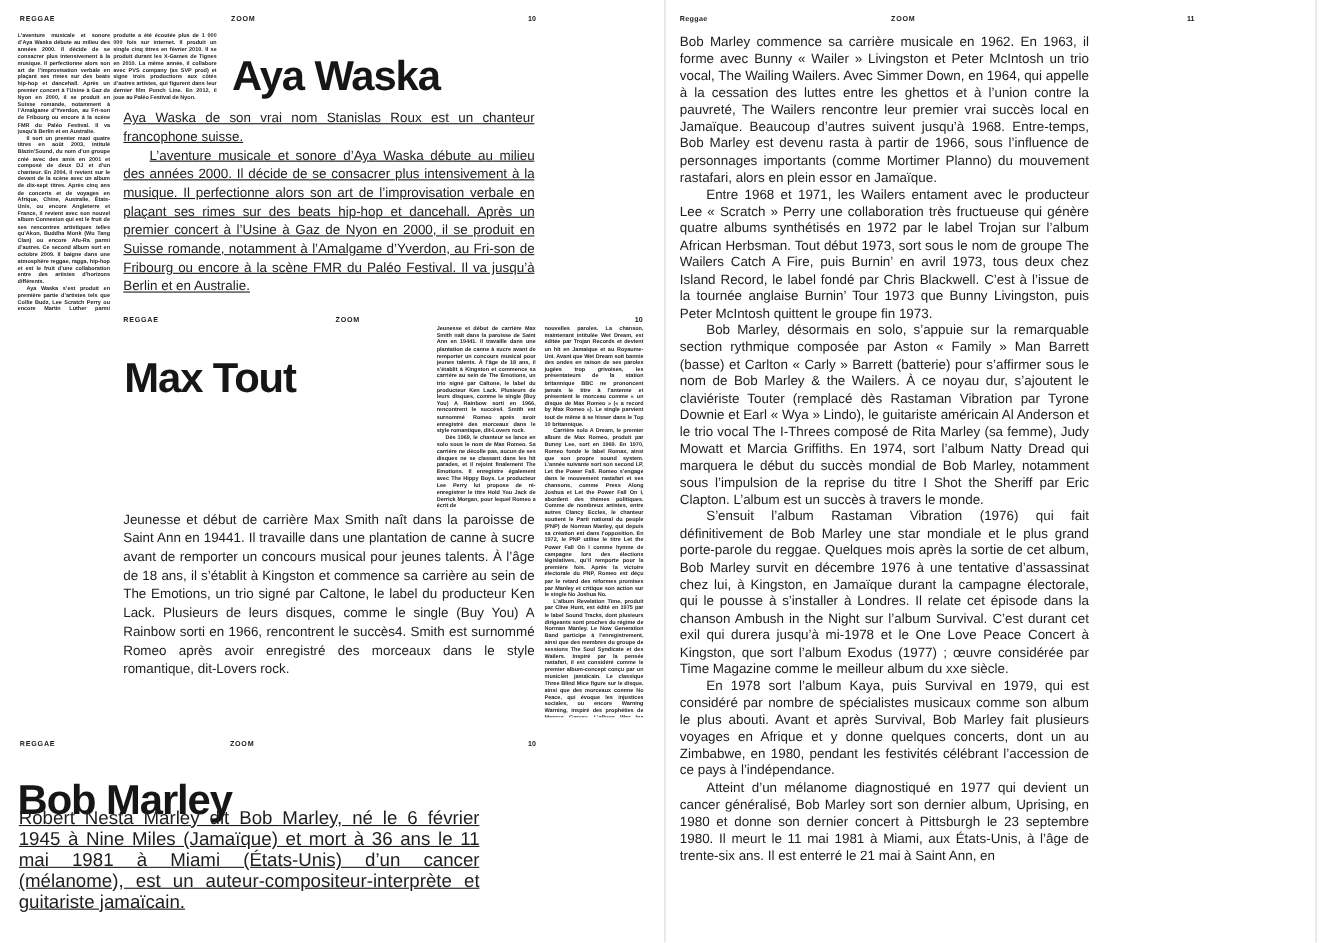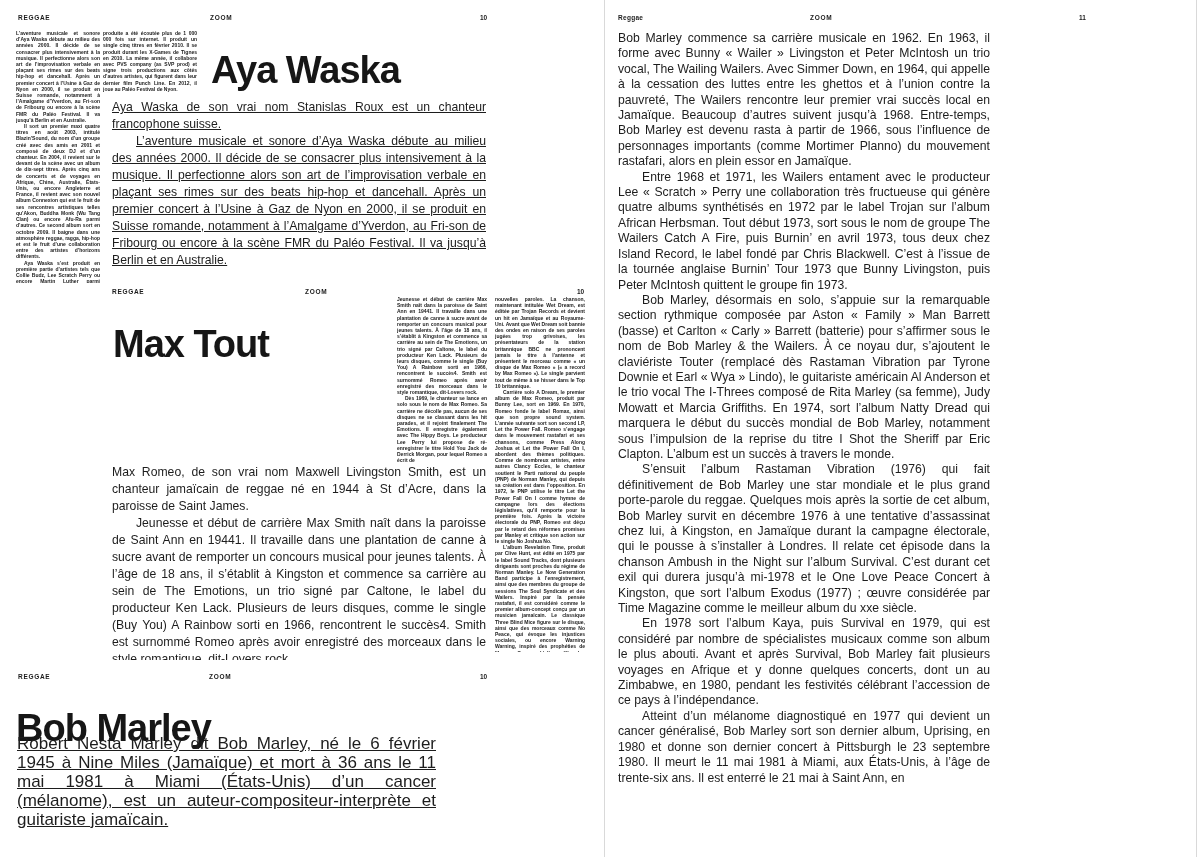--- a/index.html
+++ b/index.html
@@ -74,21 +74,20 @@
           <p>Jeunesse et début de carrière Max Smith naît dans la paroisse de Saint Ann en 19441. Il travaille dans une plantation de canne à sucre avant de remporter un concours musical pour jeunes talents. À l’âge de 18 ans, il s’établit à Kingston et commence sa carrière au sein de The Emotions, un trio signé par Caltone, le label du producteur Ken Lack. Plusieurs de leurs disques, comme le single (Buy You) A Rainbow sorti en 1966, rencontrent le succès4. Smith est surnommé Romeo après avoir enregistré des morceaux dans le style romantique, dit-Lovers rock.</p>
           <p>Dès 1969, le chanteur se lance en solo sous le nom de Max Romeo. Sa carrière ne décolle pas, aucun de ses disques ne se classant dans les hit parades, et il rejoint finalement The Emotions. Il enregistre également avec The Hippy Boys. Le producteur Lee Perry lui propose de ré-enregistrer le titre Hold You Jack de Derrick Morgan, pour lequel Romeo a écrit de</p>
         </div>
       <div class="tiny-col" style="left:495px;top:296px;width:90px;height:356px;">
           <p>nouvelles paroles. La chanson, maintenant intitulée Wet Dream, est éditée par Trojan Records et devient un hit en Jamaïque et au Royaume-Uni. Avant que Wet Dream soit bannie des ondes en raison de ses paroles jugées trop grivoises, les présentateurs de la station britannique BBC ne prononcent jamais le titre à l’antenne et présentent le morceau comme « un disque de Max Romeo » (« a record by Max Romeo »). Le single parvient tout de même à se hisser dans le Top 10 britannique.</p>
           <p>Carrière solo A Dream, le premier album de Max Romeo, produit par Bunny Lee, sort en 1969. En 1970, Romeo fonde le label Romax, ainsi que son propre sound system. L’année suivante sort son second LP, Let the Power Fall. Romeo s’engage dans le mouvement rastafari et ses chansons, comme Press Along Joshua et Let the Power Fall On I, abordent des thèmes politiques. Comme de nombreux artistes, entre autres Clancy Eccles, le chanteur soutient le Parti national du peuple (PNP) de Norman Manley, qui depuis sa création est dans l’opposition. En 1972, le PNP utilise le titre Let the Power Fall On I comme hymne de campagne lors des élections législatives, qu’il remporte pour la première fois. Après la victoire électorale du PNP, Romeo est déçu par le retard des réformes promises par Manley et critique son action sur le single No Joshua No.</p>
           <p>L’album Revelation Time, produit par Clive Hunt, est édité en 1975 par le label Sound Tracks, dont plusieurs dirigeants sont proches du régime de Norman Manley. Le Now Generation Band participe à l’enregistrement, ainsi que des membres du groupe de sessions The Soul Syndicate et des Wailers. Inspiré par la pensée rastafari, il est considéré comme le premier album-concept conçu par un musicien jamaïcain. Le classique Three Blind Mice figure sur le disque, ainsi que des morceaux comme No Peace, qui évoque les injustices sociales, ou encore Warning Warning, inspiré des prophéties de Marcus Garvey. L’album War Ina Babylon, sorti en 1976, est un classique du reggae roots et l’album le plus vendu de Romeo.</p>
         </div>
 
       <div class="body-col fs-a" style="left:112px;top:464px;width:374px;height:196px;">
-          <p>Max Romeo, de son vrai nom Maxwell Livingston Smith, est un chanteur jamaïcain de reggae né en 1944 à St d’Acre, dans la paroisse de Saint James.</p>
           <p>Jeunesse et début de carrière Max Smith naît dans la paroisse de Saint Ann en 19441. Il travaille dans une plantation de canne à sucre avant de remporter un concours musical pour jeunes talents. À l’âge de 18 ans, il s’établit à Kingston et commence sa carrière au sein de The Emotions, un trio signé par Caltone, le label du producteur Ken Lack. Plusieurs de leurs disques, comme le single (Buy You) A Rainbow sorti en 1966, rencontrent le succès4. Smith est surnommé Romeo après avoir enregistré des morceaux dans le style romantique, dit-Lovers rock.</p>
         </div>
     </div>
 
     <div>
       <span class="runhead" style="left:18px;top:673px;">REGGAE</span>
       <span class="runhead" style="left:209px;top:673px;">ZOOM</span>
       <span class="pagenum" style="left:480px;top:673px;">10</span>
 
       <h1 class="title" style="left:16px;top:684px;">Bob Marley</h1>

